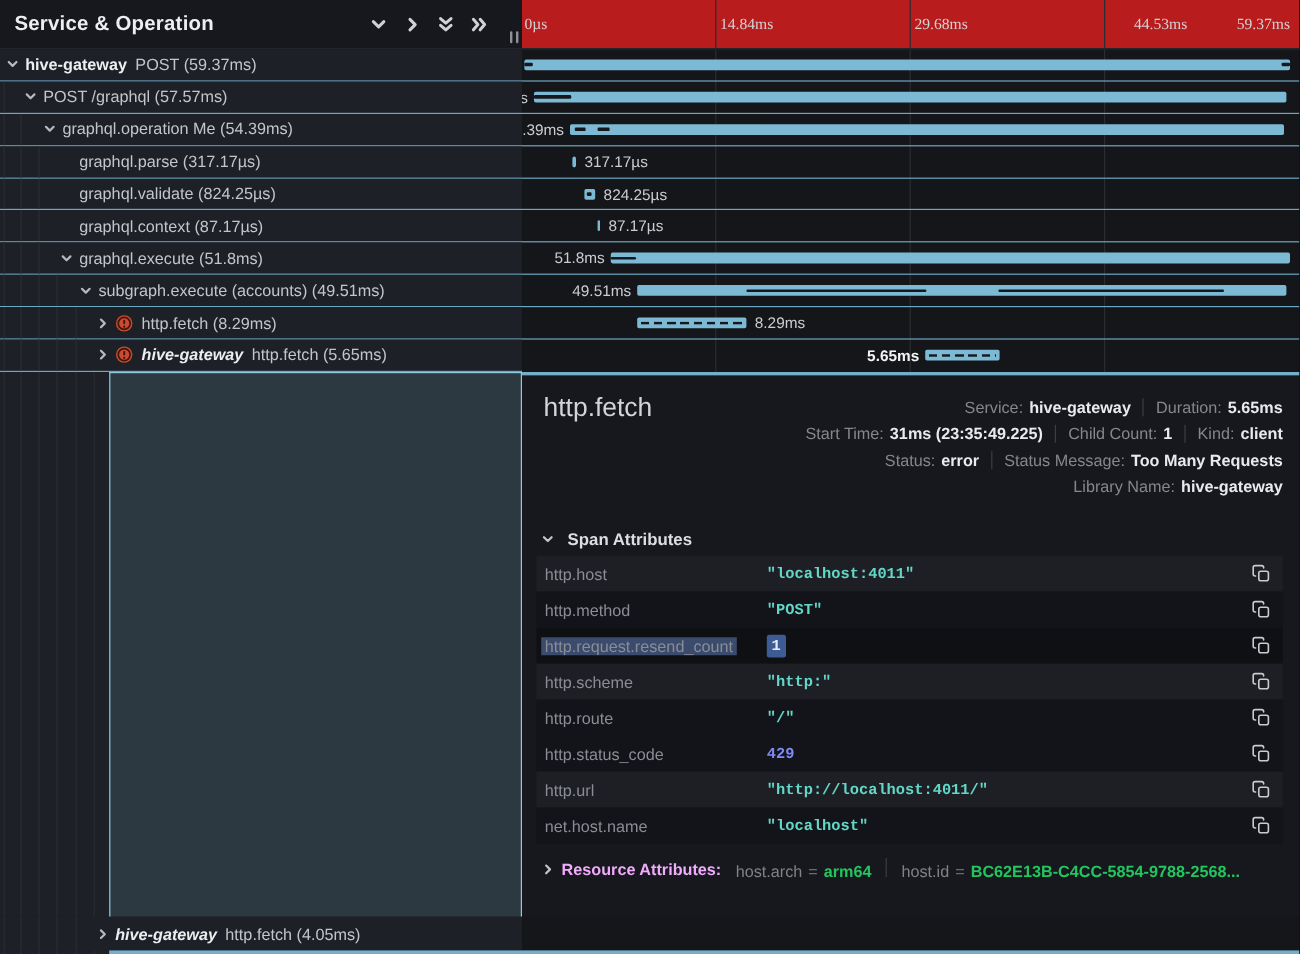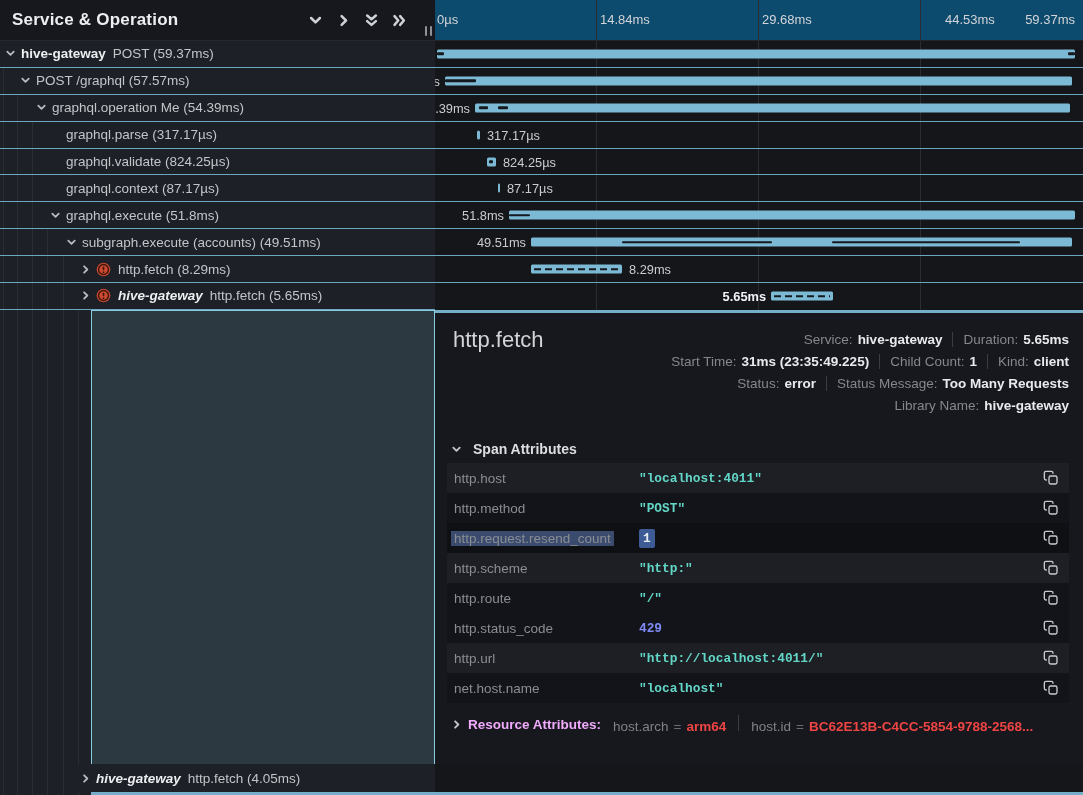--- a/index.html
+++ b/index.html
@@ -41,21 +41,21 @@
   #lower-guides { position:absolute; left:0; top:310px; width:91px; height:485px; }
   #lower-guides i { position:absolute; top:0; bottom:0; width:1px; background:#2a2d33; }
 
   
   #bottom-left-row { position:absolute; left:0; top:764px; width:435px; height:28px; background:#1d2026; }
 
   
   #right-panel { position:absolute; left:435px; top:0; width:648px; height:795px; background:#15161a; }
   .gridline { position:absolute; top:0; bottom:0; width:1px; background:#2b2c31; }
 
-  #tl-header { position:absolute; left:0; top:0; width:648px; height:41px; background:#0c4a6e; border-bottom:1px solid #242529; overflow:hidden; }
+  #tl-header { position:absolute; left:0; top:0; width:648px; height:41px; background:#b91c1c; border-bottom:1px solid #242529; overflow:hidden;font-family:Liberation Serif, serif; }
   #tl-header .tick { position:absolute; top:12px; font-size:13px; color:#d3d4d7; font-weight:500; }
 
   #timeline-rows { position:absolute; left:0; top:41px; width:648px; overflow:hidden; }
   .tlrow { position:relative; height:26.9px; border-bottom:1px solid #6ca7c2; overflow:visible; }
   .tlrow:last-child { border-bottom:none; }
   .bar { position:absolute; top:50%; transform:translateY(-50%); height:9px; background:#7cb9d4; border-radius:1.5px; }
   .bar .mark { position:absolute; top:50%; transform:translateY(-50%); height:2.5px; background:#15181c; border-radius:1px; }
   .bar.dashed::after { content:""; position:absolute; left:3px; right:3px; top:50%; height:2.5px; transform:translateY(-50%);
     background:repeating-linear-gradient(90deg,#15181c 0 7px, transparent 7px 11px); }
   .durlabel { position:absolute; top:50%; transform:translateY(-50%); font-size:12.8px; color:#c9ccd0; white-space:nowrap; }
@@ -88,21 +88,21 @@
   .aval.number { color:#7e8bf5; }
   .aval .hl { background:#3d5c95; color:#e7ecf6; border-radius:2px; padding:2px 4px; }
   .copy-btn { position:absolute; right:10px; top:7px; width:16px; height:16px; color:#c9cbd0; cursor:pointer; background:none; border:none; padding:0; }
   .copy-btn svg { width:16px; height:16px; display:block; }
 
   #resource-line { position:absolute; left:16px; top:402px; display:flex; align-items:center; font-size:13.5px; white-space:nowrap; }
   #resource-line .chev { color:#c2c5c9; margin-right:6px; }
   #resource-line .sec-title { font-weight:700; color:#f0abfc; margin-right:12px; }
   .rkey { color:#808288; }
   .req { color:#6a6c72; margin:0 5px; }
-  .rval { color:#ef4444; font-weight:700; }
+  .rval { color:#22c55e; font-weight:700; }
   .rdiv { display:inline-block; width:1px; height:16px; background:#3c3d43; margin:0 12px; }
 
   #spanid-line { position:absolute; right:14px; top:436px; display:flex; align-items:center; gap:6px; font-size:13px;margin-top:43px; }
   #spanid-line .link-icon { width:14px; height:14px; color:#9a9da3; cursor:pointer; }
   #spanid-line .link-icon svg { width:14px; height:14px; display:block; }
   #spanid-label { color:#64666c; }
   #spanid-value { color:#e2e3e6; font-weight:700; }
 
   
   #bottom-right-row { position:absolute; left:0; top:764px; width:648px; height:28px; background:#1d4ed8; overflow:hidden;margin-top:38px; }

